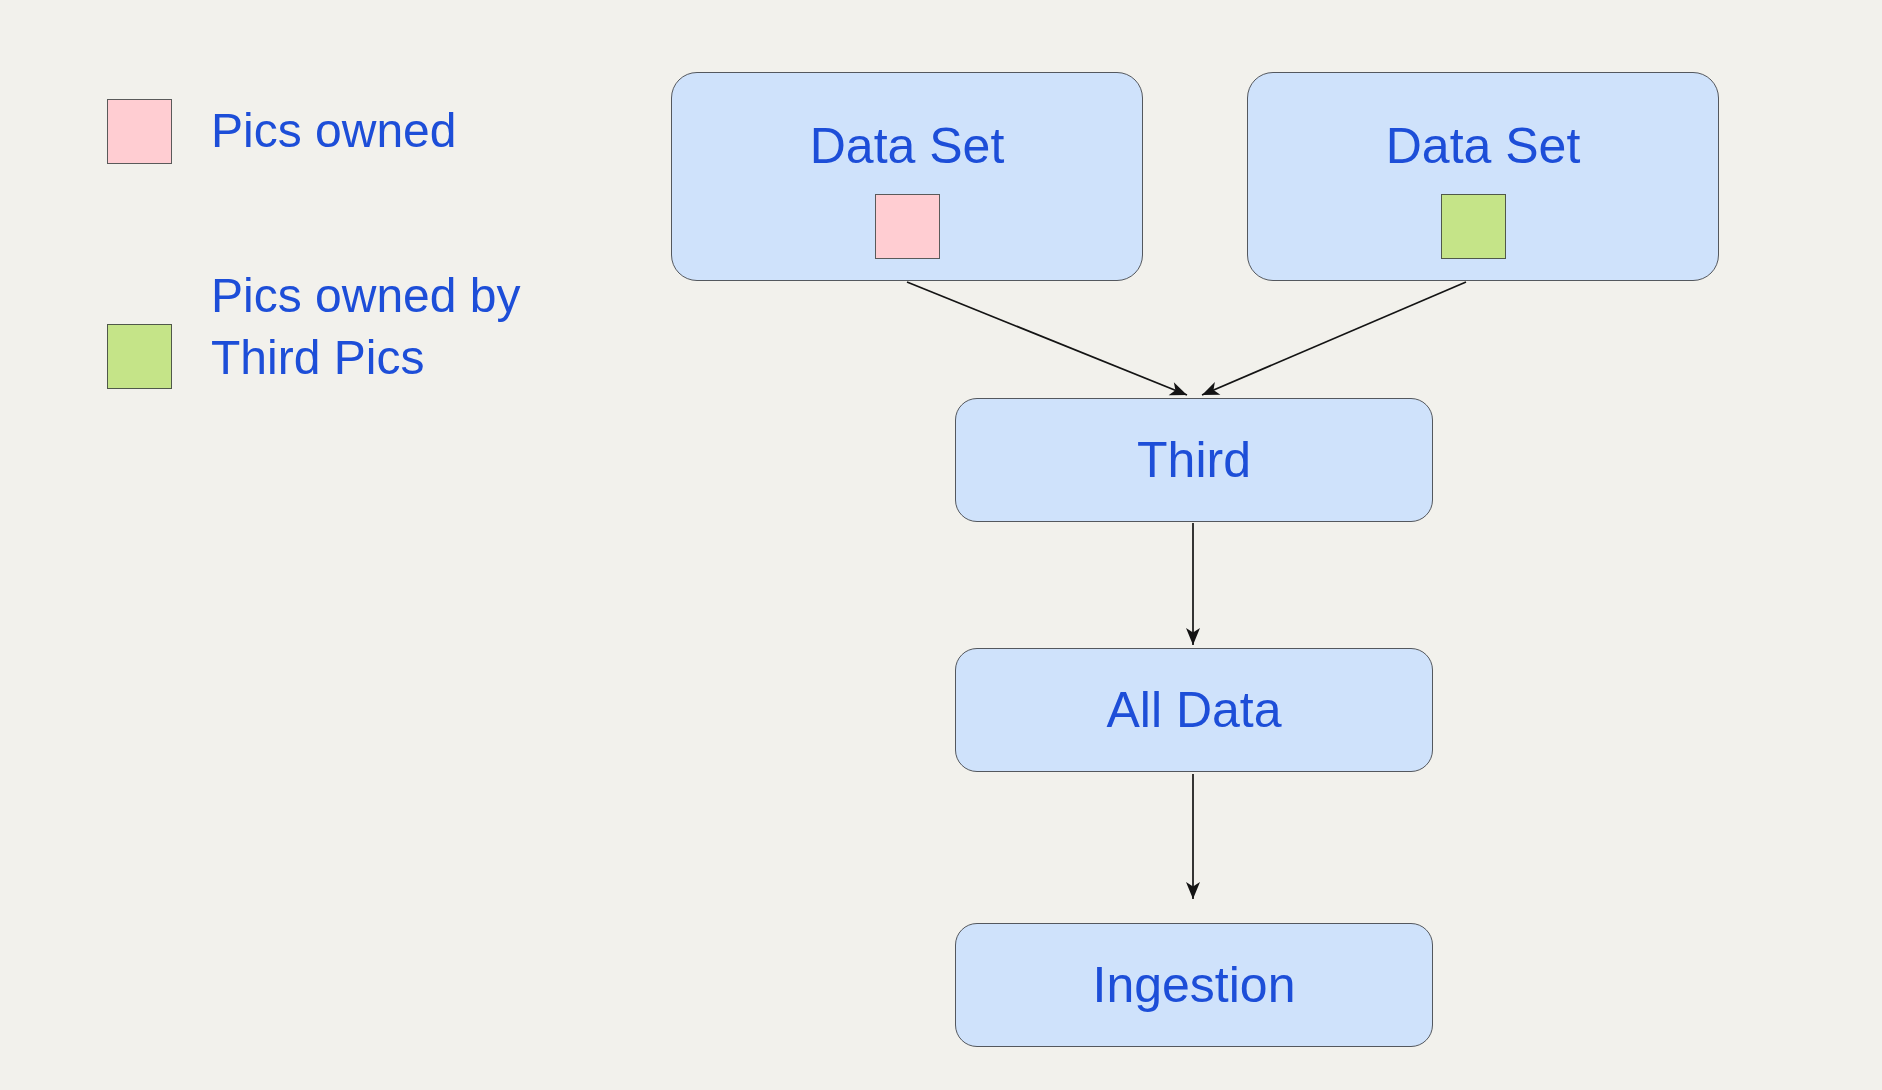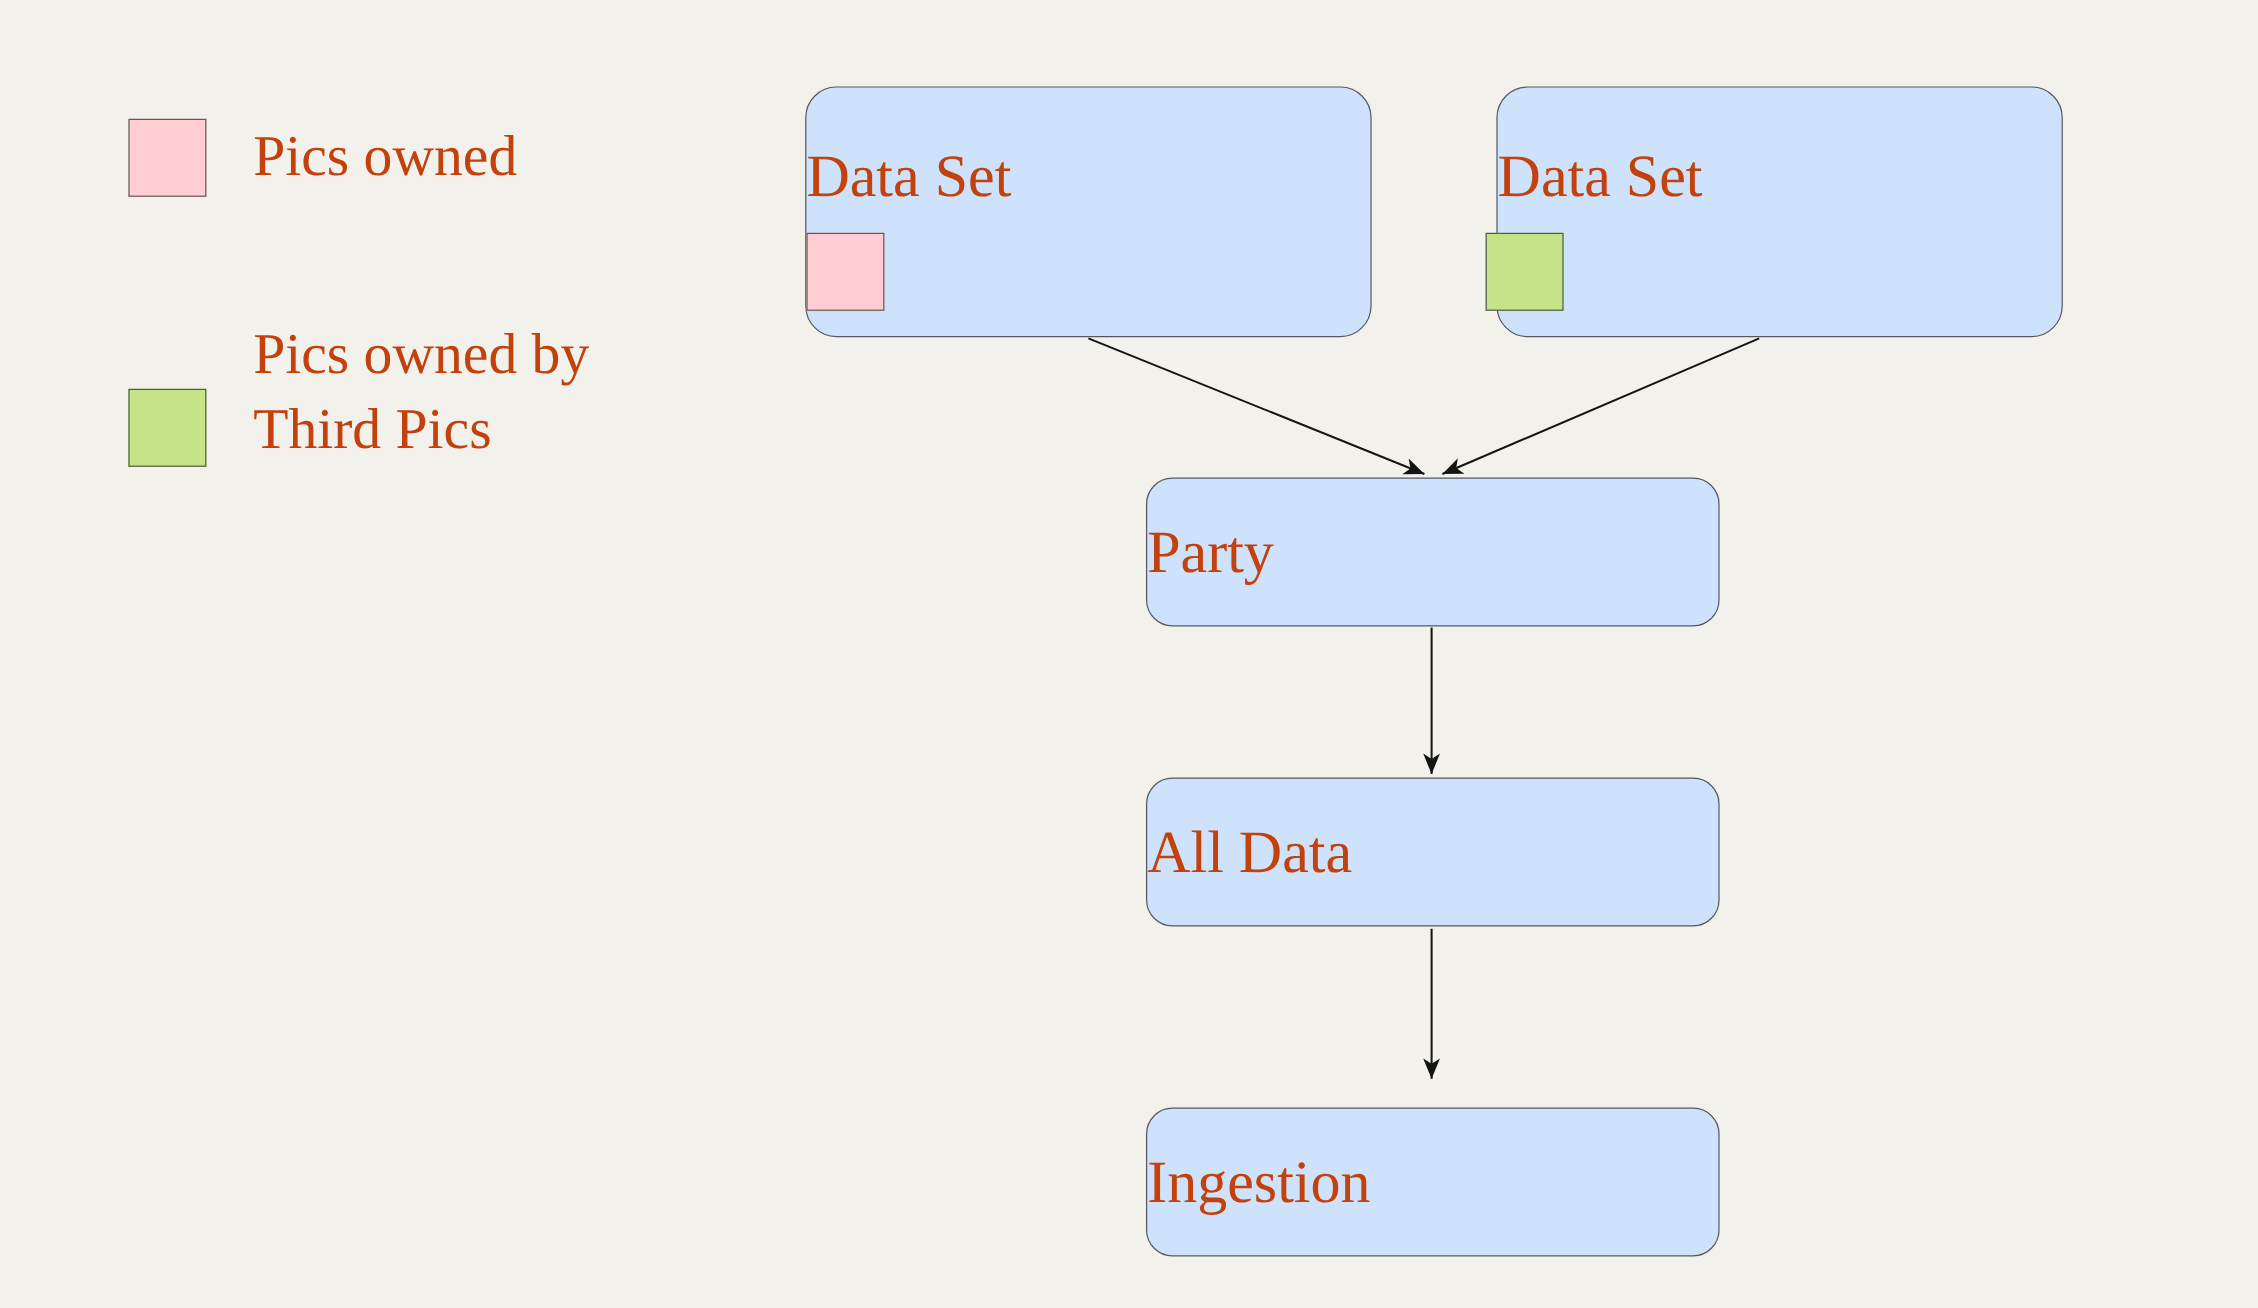--- a/index.html
+++ b/index.html
@@ -7,22 +7,21 @@
     padding: 0;
     background: #f2f1ec;
     font-family: "Liberation Sans", sans-serif;
   }
   .canvas {
     position: relative;
     width: 1882px;
     height: 1090px;
     background: #f2f1ec;
     overflow: hidden;
-    color: #c2410c;
-    font-family: Liberation Serif, serif;
+    color: #1d4ed8;
   }
 
   
   .legend-item {
     position: absolute;
     left: 107px;
     height: 130px;
     display: flex;
     flex-direction: row;
     align-items: center;
@@ -44,20 +43,21 @@
   }
 
   
   .node {
     position: absolute;
     background: #cfe2fb;
     border: 1.5px solid #54585e;
     box-sizing: border-box;
     display: flex;
     flex-direction: column;
+    align-items: center;
     font-size: 50px;
     line-height: 56px;
   }
   .node .node-label { flex: 0 0 auto; }
 
   .node.dataset {
     width: 472px;
     height: 209px;
     border-radius: 26px;
     padding-top: 45px;
@@ -134,21 +134,21 @@
     <span class="node-label">Data Set</span>
     <div class="mini-swatch" style="background-color: rgb(255, 205, 210); border-color: rgb(90, 90, 90);"></div>
   </div>
 
   <div class="node dataset node-dataset-right">
     <span class="node-label">Data Set</span>
     <div class="mini-swatch" style="background-color: rgb(197, 228, 136); border-color: rgb(80, 88, 74);"></div>
   </div>
 
   <div class="node stage node-joiner">
-    <span class="node-label">Party</span>
+    <span class="node-label">Third</span>
   </div>
 
   <div class="node stage node-all-data">
     <span class="node-label">All Data</span>
   </div>
 
   <div class="node stage node-ingestion">
     <span class="node-label">Ingestion</span>
   </div>
 

